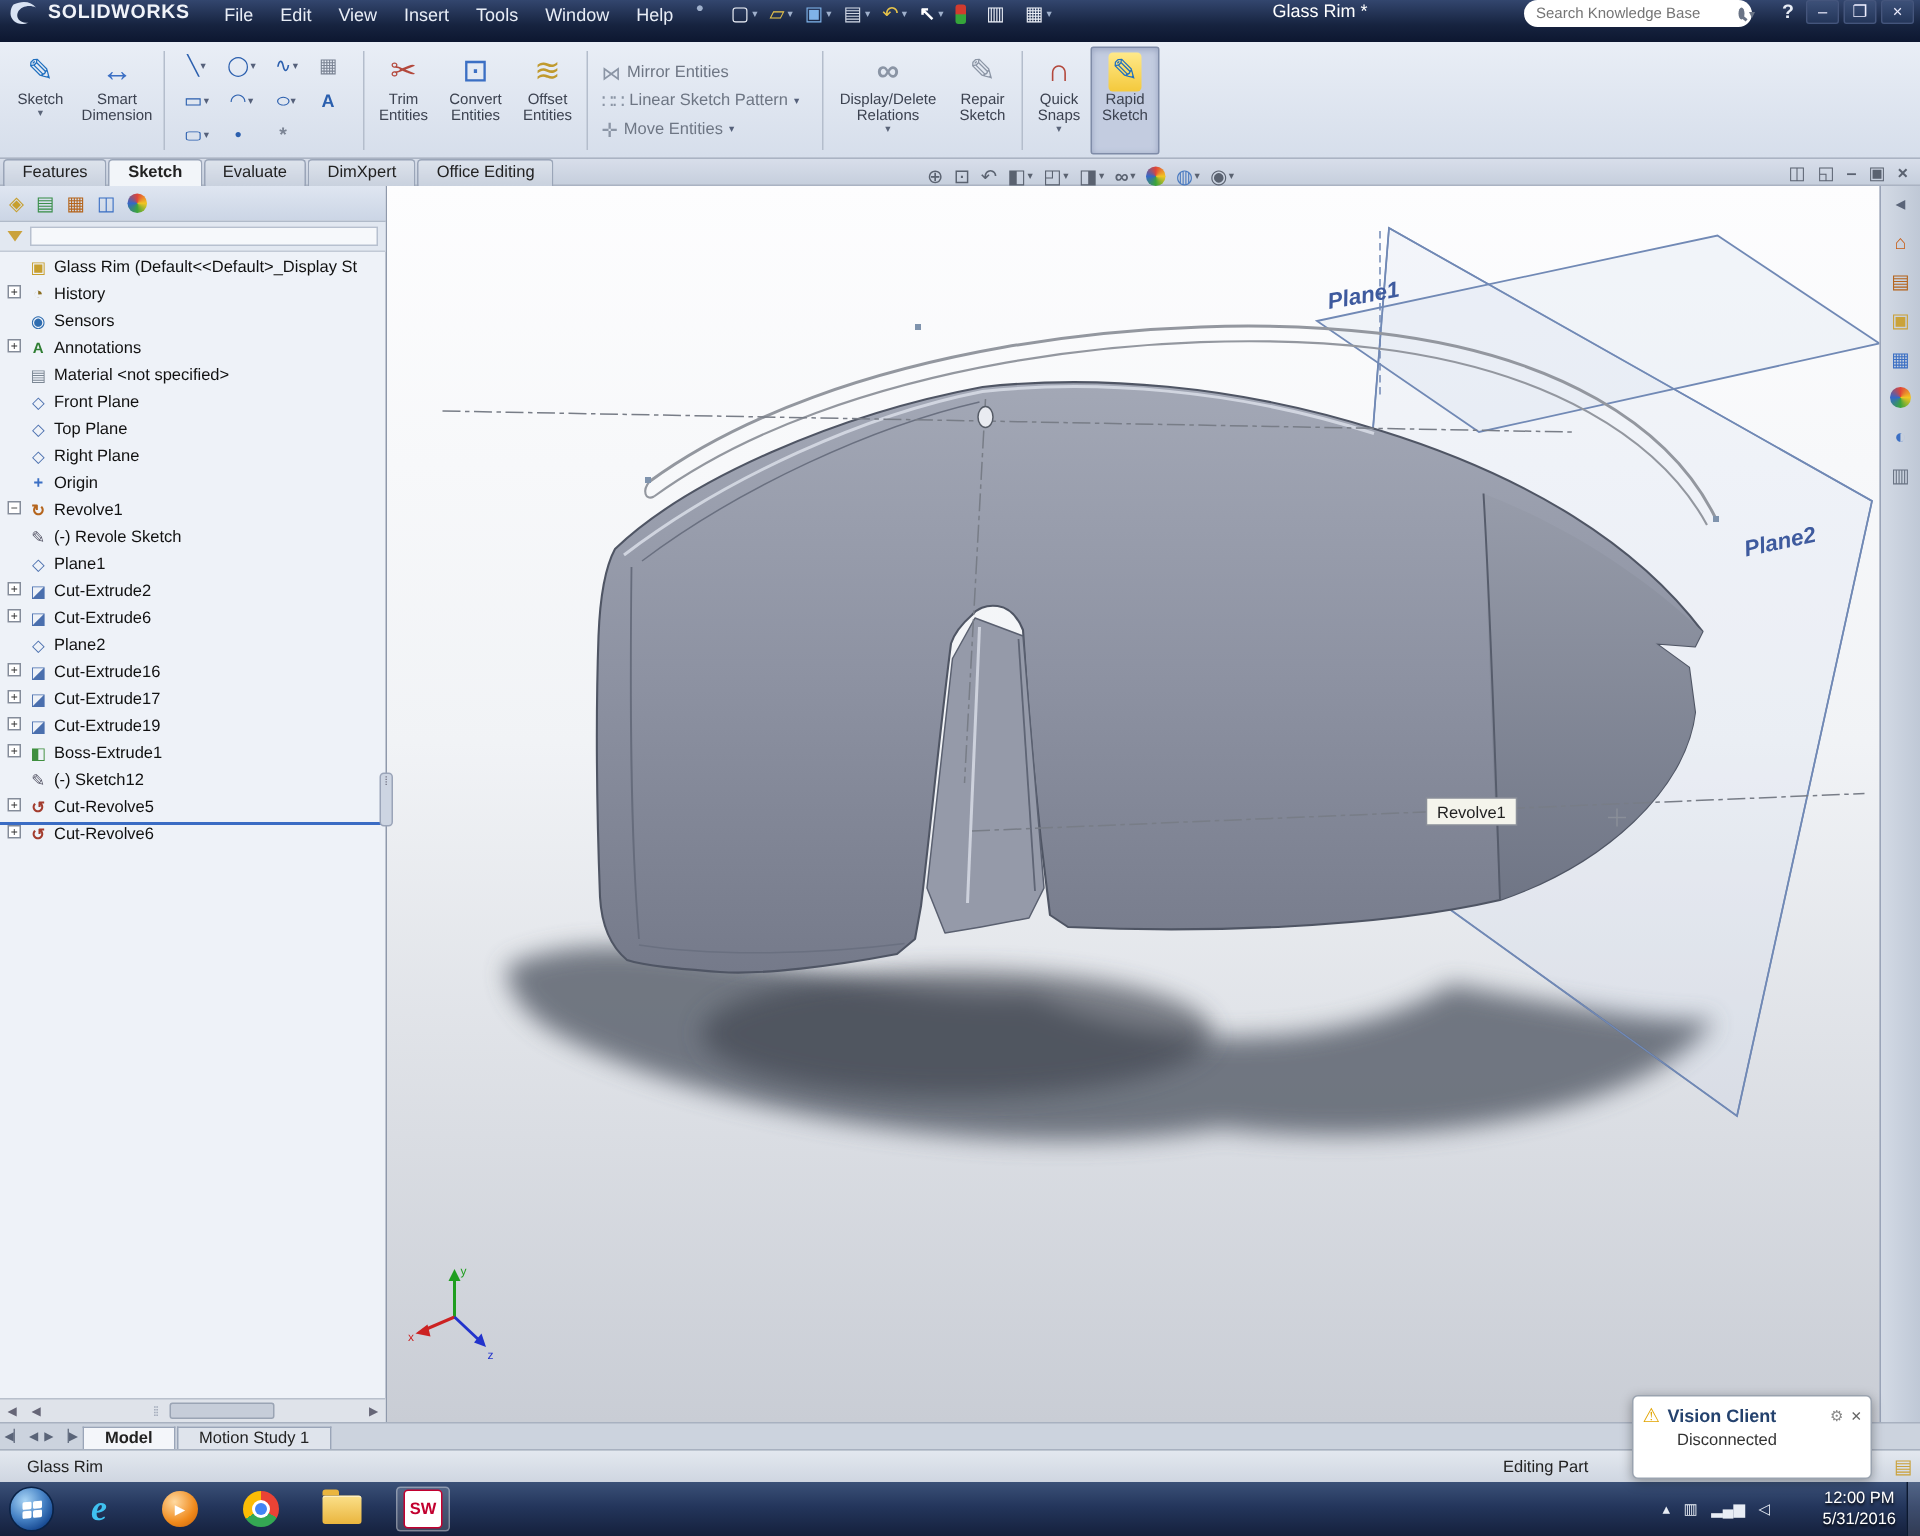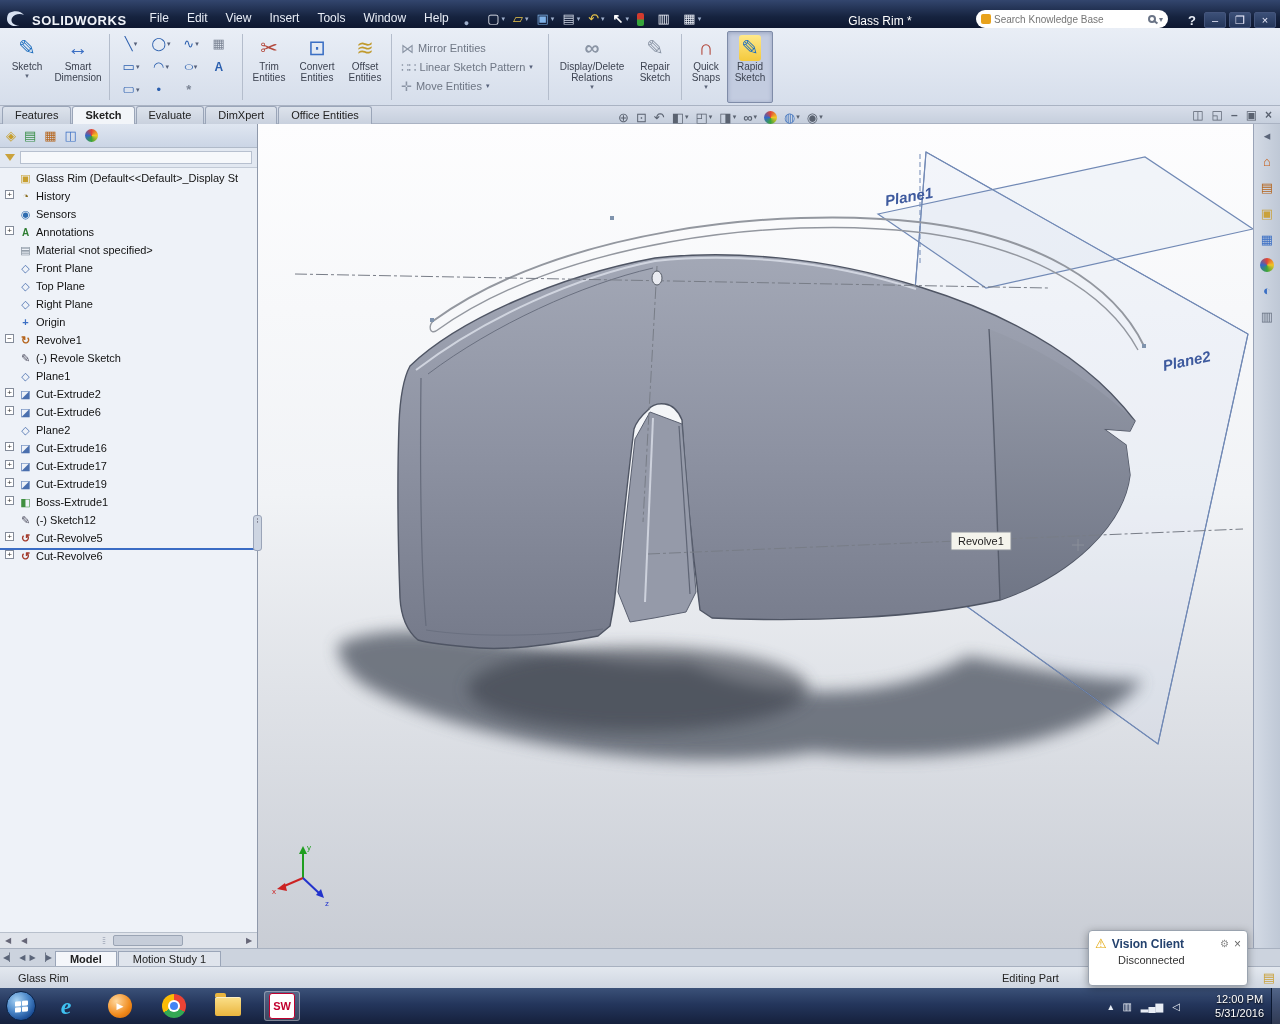--- a/index.html
+++ b/index.html
@@ -2,42 +2,42 @@
 <html><head>
 <meta charset="utf-8">
 <style>
 *{box-sizing:border-box;margin:0;padding:0}
 html,body{width:1280px;height:1024px;overflow:hidden}
 body{position:relative;font-family:"Liberation Sans",sans-serif;font-size:11px;background:#c7ccd6;color:#222}
 i,span{font-style:normal}
 svg{font-family:inherit}
 
 
-#titlebar{position:absolute;left:0;top:0;width:1280px;height:28px;background:linear-gradient(#33466e,#16233f 60%,#0d1730);display:flex;align-items:flex-end;color:#f0f3f9;z-index:15}
+#titlebar{position:absolute;left:0;top:0;width:1280px;height:28px;background:linear-gradient(#33466e,#16233f 60%,#0d1730);display:flex;align-items:flex-start;color:#f0f3f9;z-index:15}
 .logo{width:22px;height:18px;margin:0 4px 0 6px}
 .appname{font-weight:bold;font-size:13px;letter-spacing:.5px;margin-right:14px}
 .menus{display:flex}
 .menuitem{padding:3px 9px;font-size:12px;color:#e8edf6;cursor:default}
 .menu-pin{color:#9fb0cc;font-size:9px;margin:0 6px}
 .qtools{display:flex;align-items:center;margin-left:8px}
 .qtool{display:flex;align-items:center;padding:1px 4px}
 .qi{font-size:13px;color:#dde4f0;line-height:16px}
 .qdd{font-size:7px;color:#9fb0cc;margin-left:2px}
 .qdd[data-dd="false"]{visibility:hidden}
 [data-icon="new-document-icon"]::before{content:"▢";color:#e8ecf4}
 [data-icon="open-icon"]::before{content:"▱";color:#e8c44a}
 [data-icon="save-icon"]::before{content:"▣";color:#7fb2e8}
 [data-icon="print-icon"]::before{content:"▤";color:#cfd6e4}
 [data-icon="undo-icon"]::before{content:"↶";color:#e8c44a}
 [data-icon="select-icon"]::before{content:"↖";color:#fff;font-weight:bold}
 [data-icon="rebuild-icon"]{width:7px;height:13px;border-radius:2px;background:linear-gradient(#d23b2e 0 46%,#35a53a 54% 100%);display:inline-block}
 [data-icon="file-properties-icon"]::before{content:"▥";color:#e8ecf4}
 [data-icon="options-icon"]::before{content:"▦";color:#e8ecf4}
 .doctitle{position:absolute;left:790px;width:180px;text-align:center;font-size:12px;color:#fff}
-.search{position:absolute;right:112px;display:flex;align-items:center;width:192px;height:18px;background:#fff;border-radius:9px;padding:0 5px;gap:3px}
+.search{position:absolute;right:112px;display:flex;align-items:center;width:152px;height:18px;background:#fff;border-radius:9px;padding:0 5px;gap:3px}
 .sw-mini{width:10px;height:10px;background:#e8a21c;border-radius:2px}
 .search input{flex:1;border:none;outline:none;font-size:10px;color:#444;background:transparent}
 .magicon{width:8px;height:8px;border:2px solid #6a7486;border-radius:50%;position:relative}
 .magicon::after{content:"";position:absolute;width:5px;height:2px;background:#6a7486;right:-4px;bottom:-2px;transform:rotate(40deg)}
 .sdd{font-size:8px;color:#6a7486}
 .helpq{position:absolute;right:84px;font-size:13px;font-weight:bold;color:#e8edf6}
 .winbtns{position:absolute;right:4px;display:flex;gap:3px}
 .wbtn{width:22px;height:16px;text-align:center;line-height:14px;color:#eef;font-size:11px;border:1px solid #44557c;border-radius:2px;background:linear-gradient(#3c5078,#24365a)}
 
 
@@ -414,21 +414,21 @@
   </div>
 </div>
 
 <div id="tabstrip"></div>
 <div id="modetabs">
 
 <span class="mtab" data-state="">Features</span>
     <span class="mtab" data-state="active">Sketch</span>
     <span class="mtab" data-state="">Evaluate</span>
     <span class="mtab" data-state="">DimXpert</span>
-    <span class="mtab" data-state="">Office Entities</span>
+    <span class="mtab" data-state="">Office Editing</span>
   </div>
 <div id="viewtools">
 
     <span class="vitem">
       <i data-icon="zoom-fit-icon"></i>
     </span>
 
     <span class="vitem">
       <i data-icon="zoom-area-icon"></i>
     </span>

